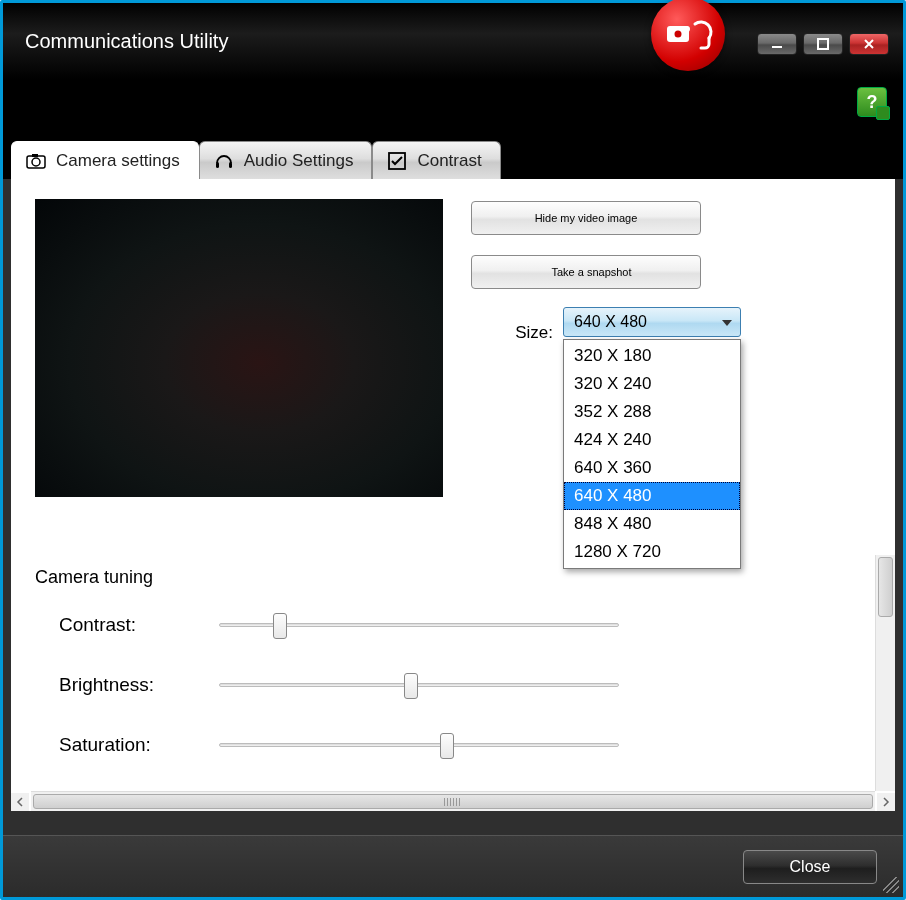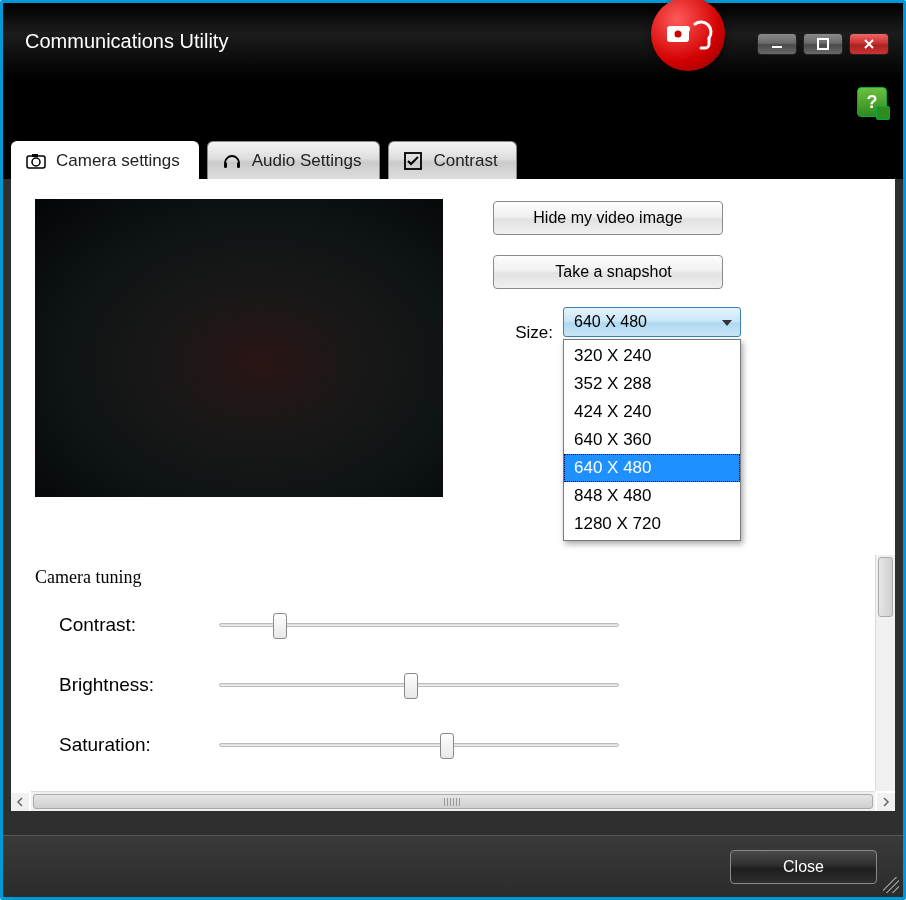--- a/index.html
+++ b/index.html
@@ -64,21 +64,21 @@
     color:#fff; font-weight:bold; font-size:18px;
   }
   .help-icon::after{
     content:""; position:absolute; right:-4px; bottom:-4px;
     width:12px;height:12px;background:#2e8b1e;border-radius:2px;
     border:1px solid #0a4;
   }
 
   .tabs {
     position: absolute; bottom: 0; left: 8px;
-    display: flex; gap: 8px;
+    display: flex; gap: 0;
   }
   .tab {
     height: 38px; padding: 0 18px 0 14px;
     display:flex; align-items:center; gap:10px;
     font-size:17px; cursor:pointer;
     background: linear-gradient(#f4f4f4,#dedede 45%,#cacaca 55%,#dedede);
     border:1px solid #8a8a8a; border-bottom:none;
     border-radius: 6px 6px 0 0;
     color:#222;
   }
@@ -127,23 +127,22 @@
     position:absolute; left:24px; top:20px;
     width:408px; height:298px;
     background: radial-gradient(ellipse at 55% 55%, #2a1414 0%, #1a1818 30%, #0f1414 60%, #030608 100%);
   }
 
   
   .actionbtn {
     position:absolute; left:460px; width:230px; height:34px;
     background: linear-gradient(#fdfdfd,#f0f0f0 45%,#e2e2e2 55%,#f0f0f0);
     border:1px solid #8a8a8a; border-radius:4px;
-    font-size:16px; display:flex;align-items:center;justify-content:center;
+    font-size:11px; display:flex;align-items:center;justify-content:center;
     cursor:pointer;
-    margin-left:22px;
   }
   .actionbtn.hide{ top:22px; }
   .actionbtn.snap{ top:76px;padding-left:11px; }
 
   
   .size-label{
     position:absolute; left:498px; top:144px;
     font-size:17px; text-align:right; width:44px;
   }
   .combobox{
@@ -173,21 +172,20 @@
   }
   .dropdown .opt.sel{
     background:#1e90ff; color:#fff;
     outline:1px dotted #003; outline-offset:-1px;
   }
 
   
   .section-heading{
     position:absolute; left:24px; top:388px;
     font-size:18px;
-    font-family:Liberation Serif, serif;
   }
   .slider-row{
     position:absolute; left:48px; width: 760px; height:32px;
     display:flex; align-items:center;
   }
   .slider-row.contrast{ top:430px; }
   .slider-row.brightness{ top:490px; }
   .slider-row.saturation{ top:550px; }
   .slider-row .lbl{ width:160px; font-size:19px; }
   .slider-track{
@@ -204,21 +202,21 @@
   }
 
   
   .footer{
     position:absolute; left:0; right:0; bottom:0; height:62px;
     background: linear-gradient(#3a3a3a,#2b2b2b);
     border-top:1px solid #555;
   }
   .closebtn{
     position:absolute; right:26px; top:14px;
-    width:147px; height:34px;
+    width:134px; height:34px;
     background: linear-gradient(#4a4a4a,#2e2e2e 45%,#1e1e1e 55%,#2e2e2e);
     color:#fff; border:1px solid #888; border-radius:4px;
     font-size:16px; display:flex;align-items:center;justify-content:center;
     cursor:pointer;
   }
 
   
   .grip{
     position:absolute; right:4px; bottom:4px; width:16px; height:16px;
     background:
@@ -301,20 +299,21 @@
 
     <div class="actionbtn hide">Hide my video image</div>
     <div class="actionbtn snap">Take a snapshot</div>
 
     <div class="size-label">Size:</div>
     <div class="combobox">
       <span>640 X 480</span>
     </div>
 
     <div class="dropdown">
+      <div class="opt">320 X 180</div>
       <div class="opt">320 X 240</div>
       <div class="opt">352 X 288</div>
       <div class="opt">424 X 240</div>
       <div class="opt">640 X 360</div>
       <div class="opt sel">640 X 480</div>
       <div class="opt">848 X 480</div>
       <div class="opt">1280 X 720</div>
     </div>
 
     <div class="section-heading">Camera tuning</div>

